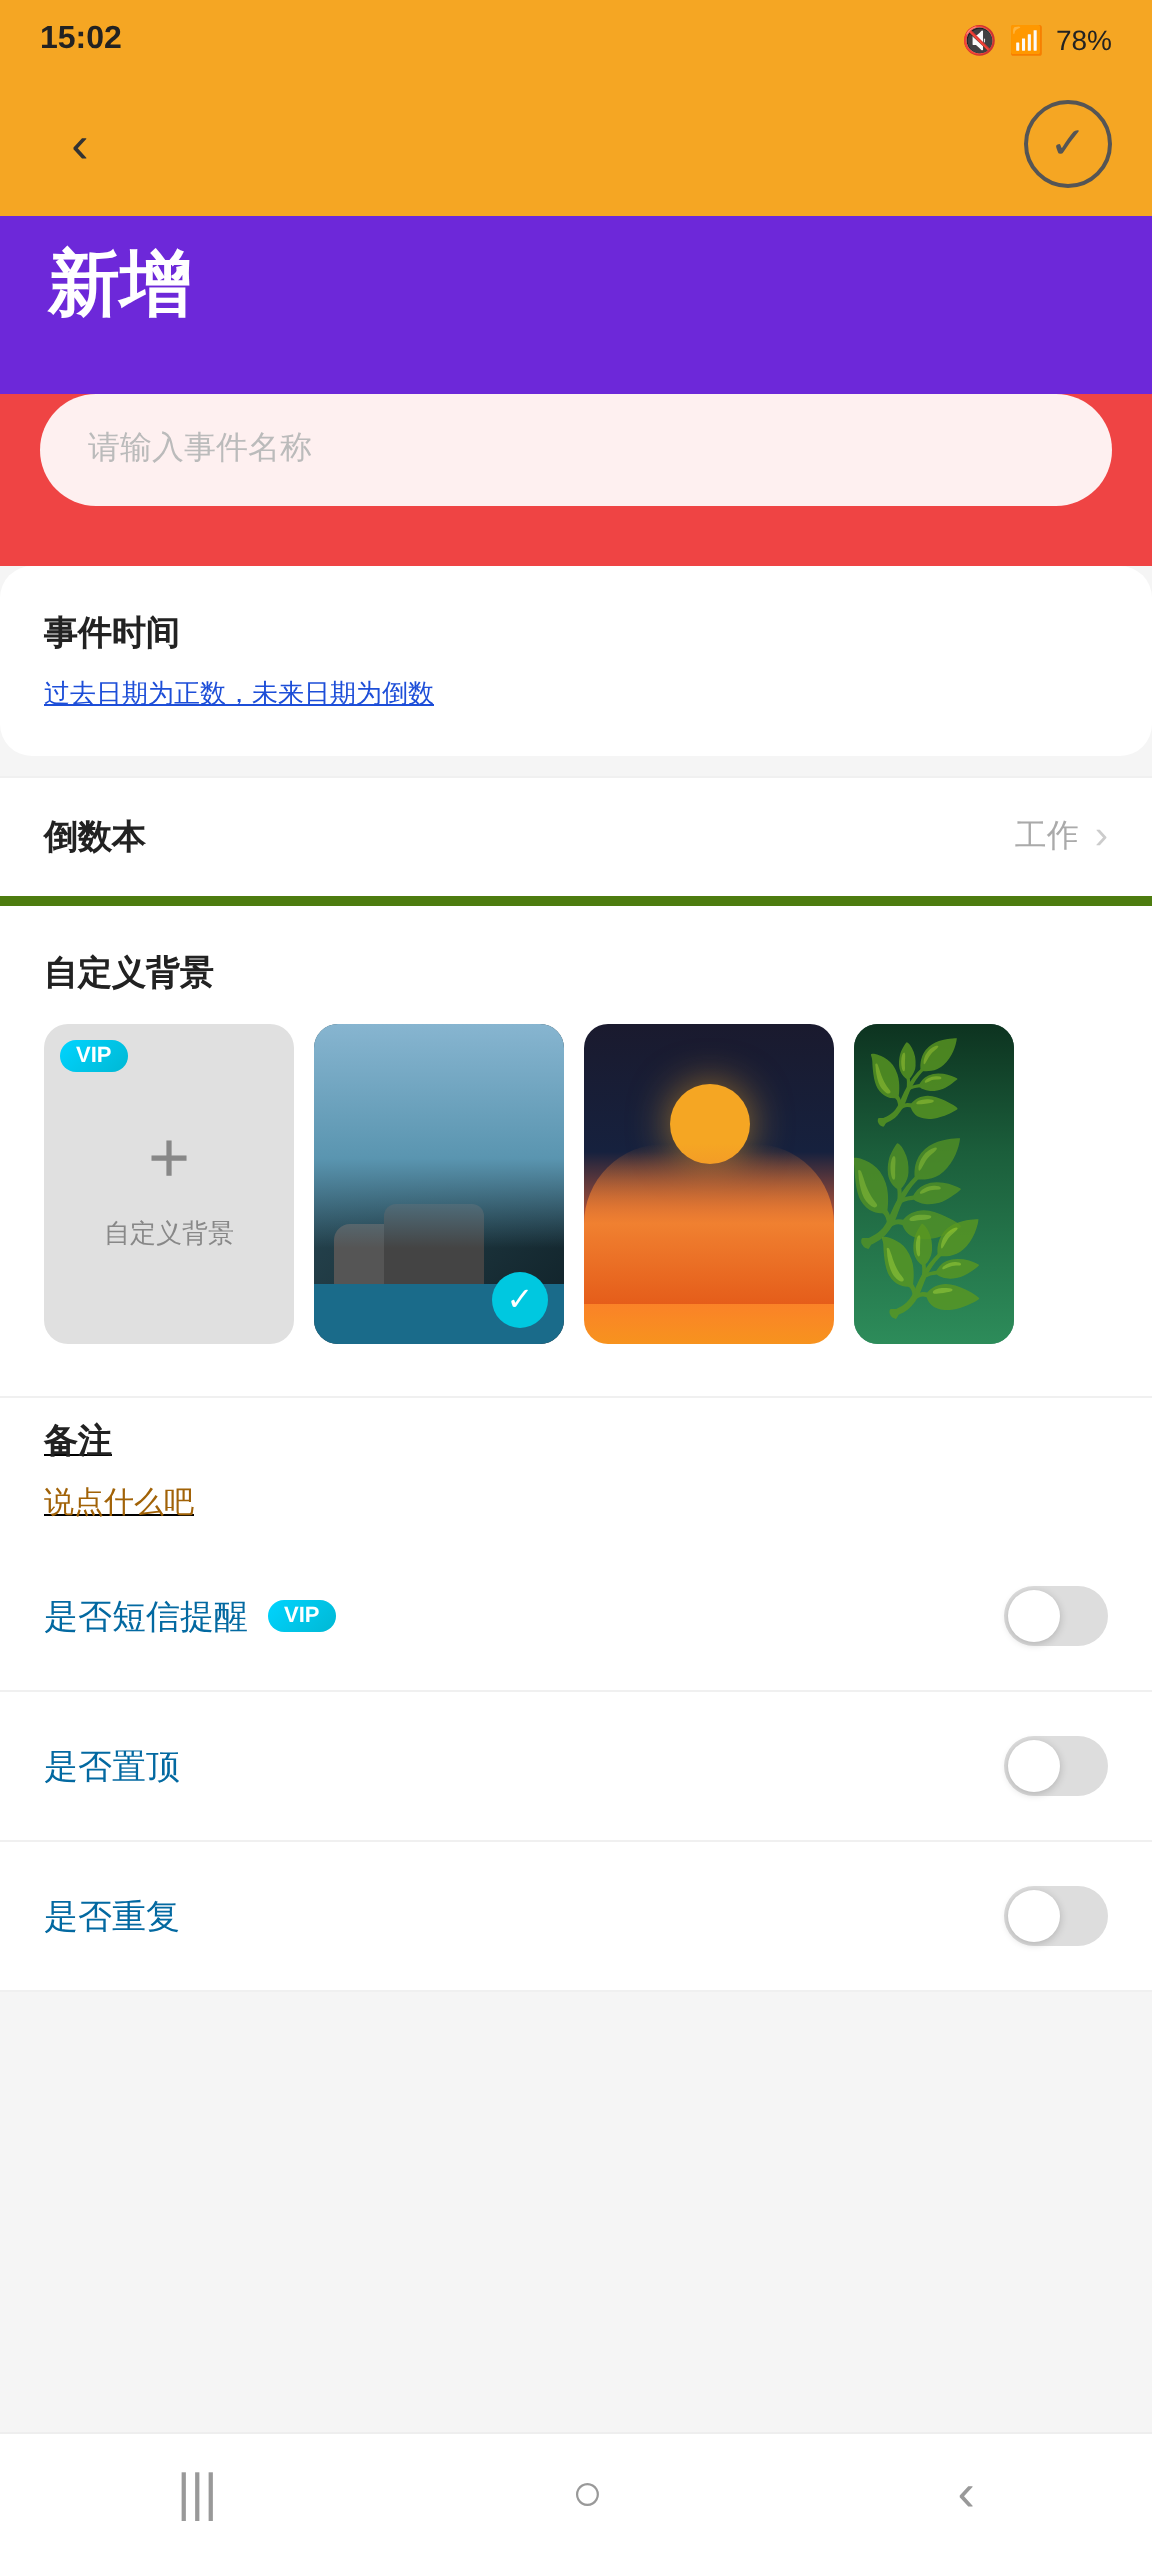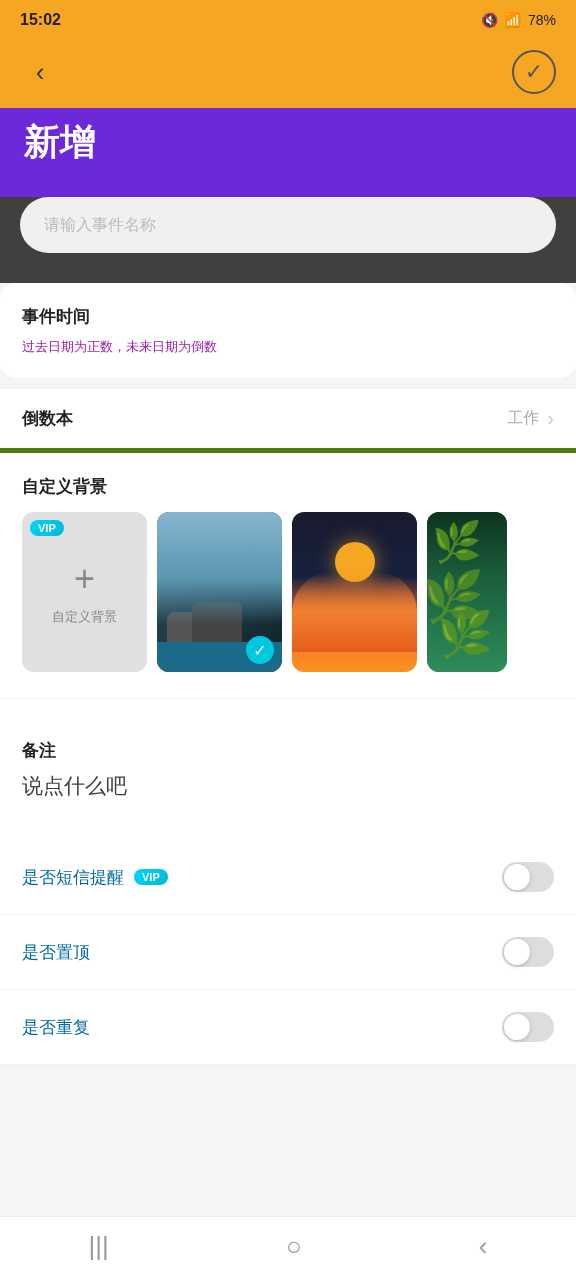--- a/index.html
+++ b/index.html
@@ -76,21 +76,21 @@
       padding: 10px 24px 30px;
     }
     .page-title {
       font-size: 36px;
       font-weight: 700;
       color: #fff;
     }
 
     
     .event-name-wrap {
-      background: #404040;
+      background: #ef4444;
       padding: 0 20px 30px;
     }
     .event-name-input {
       width: 100%;
       height: 56px;
       background: rgba(255,255,255,0.92);
       border: none;
       border-radius: 28px;
       padding: 0 24px;
       font-size: 16px;
@@ -119,21 +119,22 @@
     .date-text {
       font-size: 18px;
       color: #f5a623;
       font-weight: 500;
       margin-bottom: 6px;
       cursor: pointer;
       text-decoration: underline;
     }
     .date-hint {
       font-size: 13px;
-      color: #a21caf;
+      color: #1d4ed8;
+      text-decoration: underline;
     }
 
     
     .row-item {
       display: flex;
       align-items: center;
       justify-content: space-between;
       padding: 18px 22px;
       background: #fff;
       border-top: 1px solid #f0f0f0;
@@ -234,26 +235,27 @@
       z-index: 2;
     }
     .check-mark {
       color: #fff;
       font-size: 16px;
     }
 
     
     .notes-section {
       background: #fff;
-      padding: 40px 22px;
+      padding: 10px 22px;
       border-top: 1px solid #f0f0f0;
+      text-decoration: underline;
     }
     .notes-placeholder {
-      font-size: 21px;
-      color: #404040;
+      font-size: 15px;
+      color: #a16207;
       margin-top: 8px;
     }
 
     
     .toggle-item {
       background: #fff;
       display: flex;
       align-items: center;
       justify-content: space-between;
       padding: 22px 22px;

